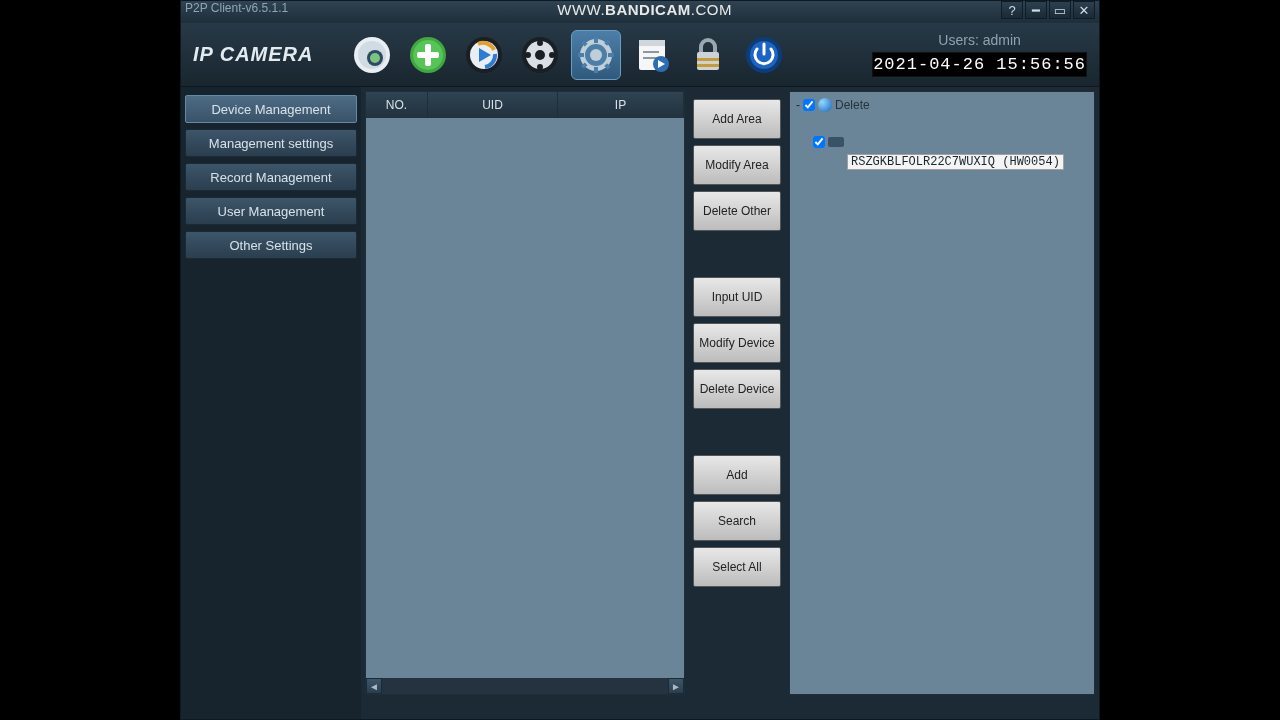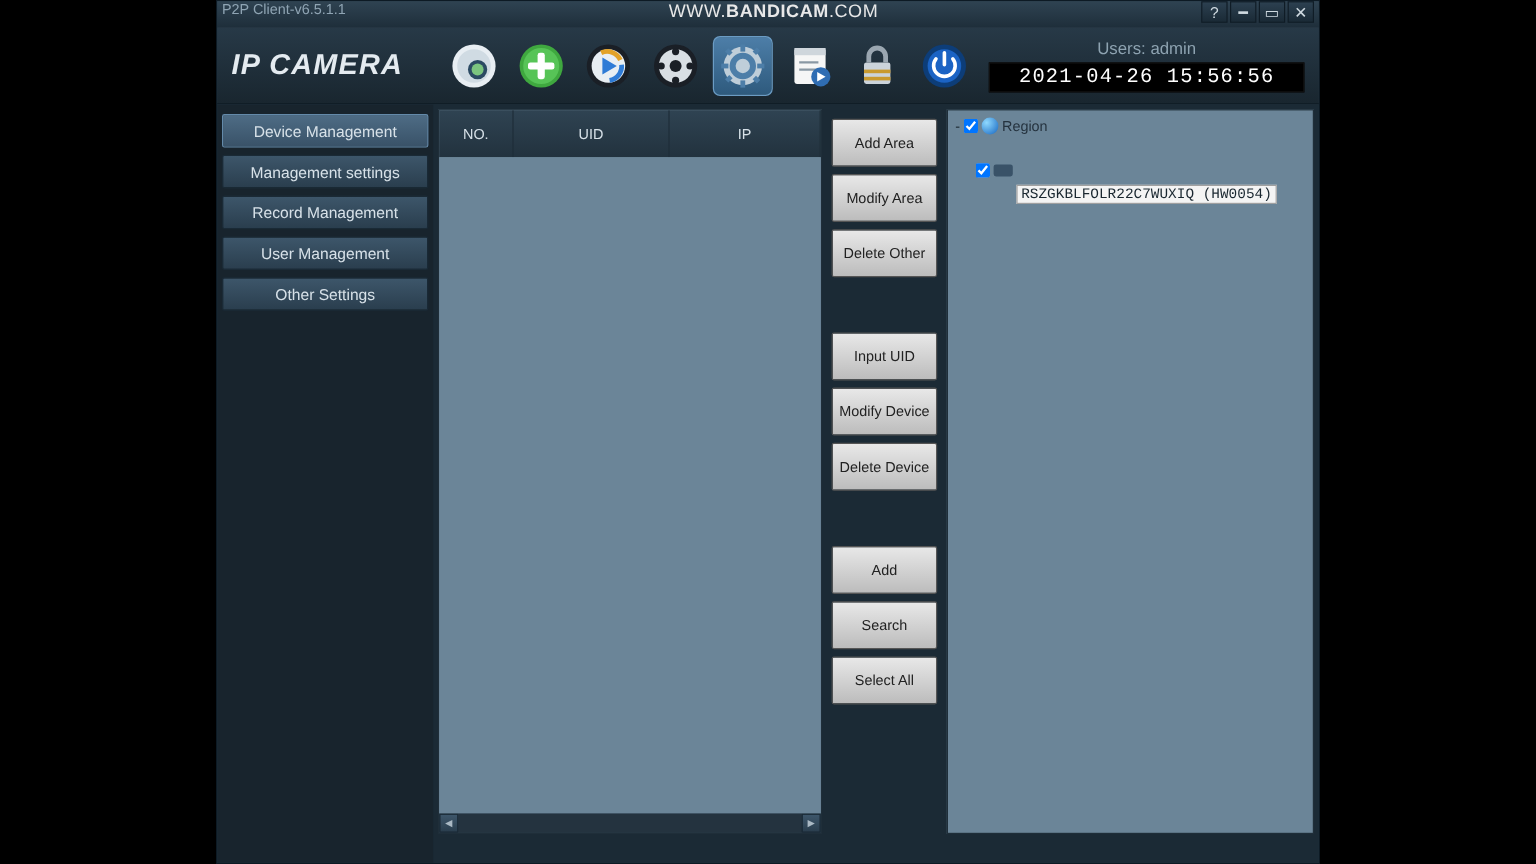--- a/index.html
+++ b/index.html
@@ -58,21 +58,21 @@
   height: 64px;
   background: linear-gradient(#273947, #19262f);
   display: flex;
   align-items: center;
   padding: 0 12px;
   gap: 8px;
   border-bottom: 1px solid #0c1820;
 }
 .logo {
   color: #e4ebf0;
-  font-size: 24px;
+  font-size: 20px;
   font-weight: bold;
   letter-spacing: 1px;
   font-style: italic;
   margin-right: 26px;
   white-space: nowrap;
 }
 .toolbar { display:flex; gap:6px; }
 .tool-icon {
   width: 50px;
   height: 50px;
@@ -92,21 +92,21 @@
   flex-direction:column;
   align-items:center;
   gap:4px;
 }
 .users-label { color: #8ea3b1; font-size: 14px; }
 .datetime {
   background: #000;
   color: #fff;
   font-family: 'Courier New', monospace;
   font-size: 17px;
-  padding: 2px 24px;
+  padding: 2px 0;
   border: 1px solid #111;
   letter-spacing: 1px;
 }
 .main {
   flex: 1;
   display: flex;
   background: #1b2a35;
   overflow: hidden;
 }
 .sidebar {
@@ -140,21 +140,21 @@
   padding: 4px 4px 24px 4px;
 }
 .list-panel {
   width: 320px;
   display:flex;
   flex-direction:column;
   background: #6b8598;
   border: 1px solid #1f2e39;
 }
 .list-header {
-  height: 39px;
+  height: 26px;
   background: linear-gradient(#2f4352, #22323e);
   display:flex;
   color: #d7e1e8;
   font-size: 12px;
 }
 .list-header .col {
   display:flex;
   align-items:center;
   justify-content:center;
   border-right: 1px solid #1f2e39;
@@ -378,21 +378,21 @@
         <div class="action-btn">Add</div>
         <div class="action-btn">Search</div>
         <div class="action-btn">Select All</div>
       </div>
 
       <div class="tree-panel">
         <div class="tree-row">
           <span style="color:#1a2730;">-</span>
           <input type="checkbox" class="tree-check" checked="" style="">
           <span class="globe-icon"></span>
-          <span style="color:#25333f;">Region</span>
+          <span style="color:#25333f;">Delete</span>
         </div>
         <div class="tree-row">
           <span class="indent"></span>
           <input type="checkbox" class="tree-check" checked="" style="">
           <span class="cam-icon"></span>
           <span class="tree-label">RSZGKBLFOLR22C7WUXIQ (HW0054)</span>
         </div>
       </div>
 
     </div>

